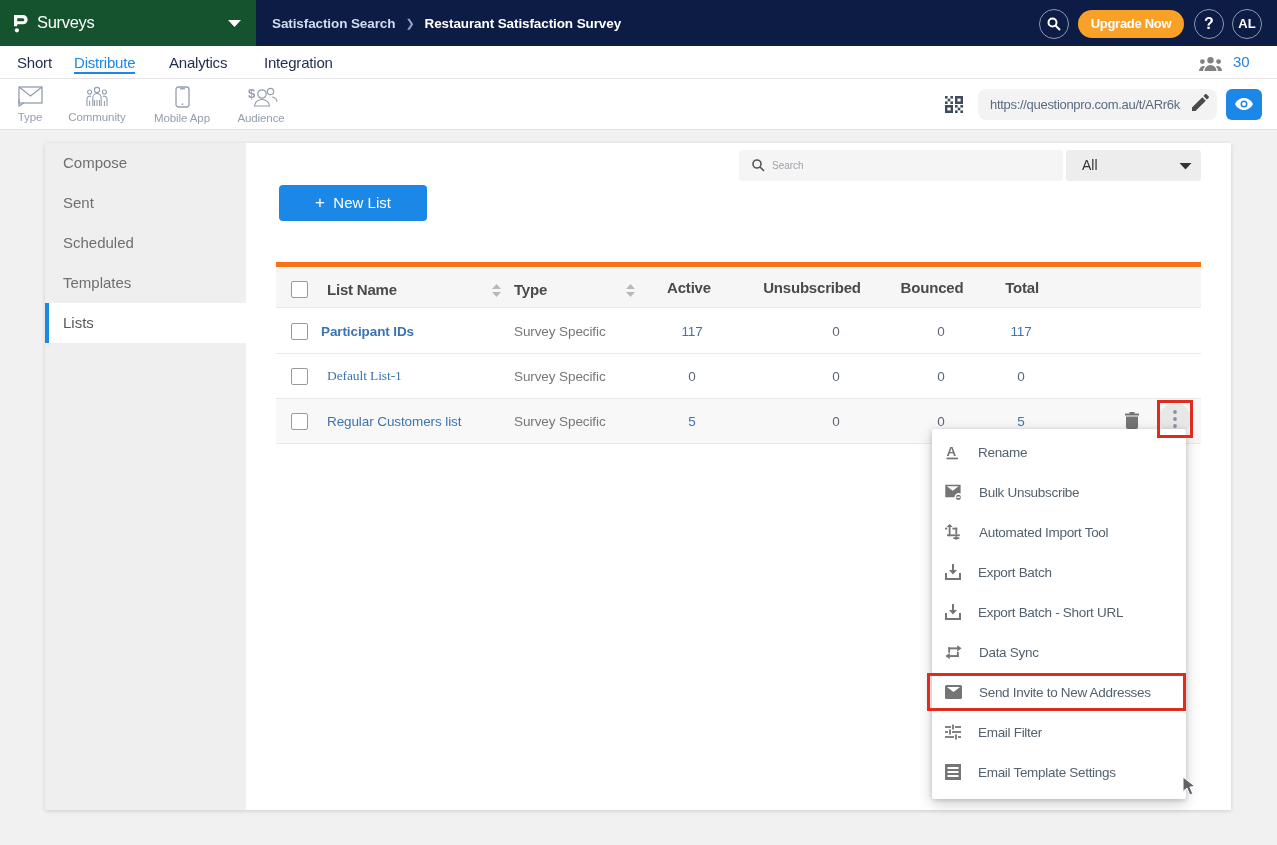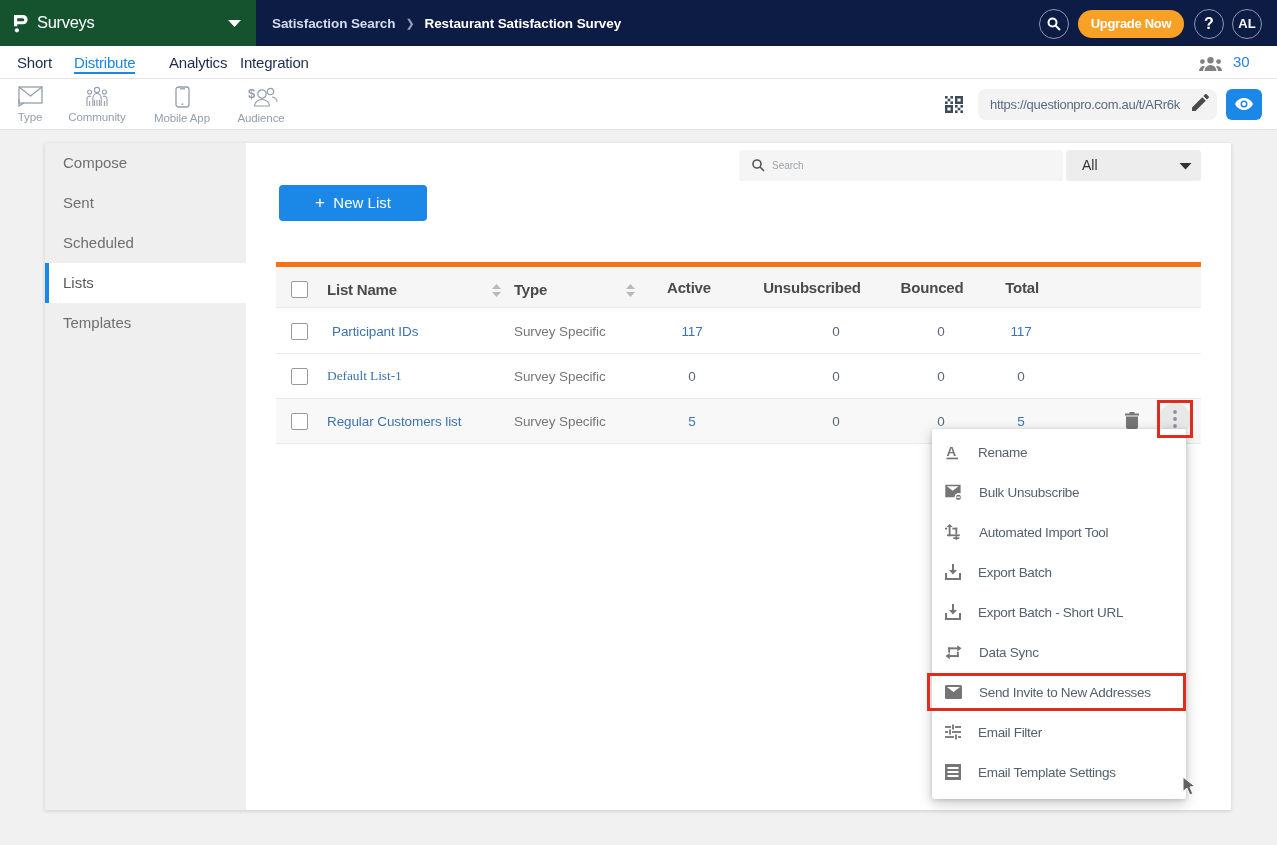--- a/index.html
+++ b/index.html
@@ -86,21 +86,21 @@
     </div>
     <div id="upgrade">Upgrade Now</div>
     <div class="navcircle" style="left:1194px; font-size:16px; font-weight:700; line-height:28px;">?</div>
     <div class="navcircle" style="left:1232px; font-size:13px; font-weight:700; line-height:28px;">AL</div>
   </div>
 
   <div id="tabbar">
     <span class="tab" style="left:17px">Short</span>
     <span class="tab active" style="left:74px">Distribute</span>
     <span class="tab" style="left:169px">Analytics</span>
-    <span class="tab" style="left:240px">Integration</span>
+    <span class="tab" style="left:264px">Integration</span>
     <svg class="abs" style="left:1199px;top:11px" width="23" height="14" viewBox="0 0 23 14">
       <g fill="#818181">
         <circle cx="11.5" cy="3.2" r="3.2"></circle>
           <path d="M5.5,14 a6,6 0 0 1 12,0 z"></path>
         <circle cx="3.4" cy="4.6" r="2.4"></circle>
           <path d="M0,14 a4.4,4.8 0 0 1 6,-4.6 a7.6,7.6 0 0 0 -2,4.6 z"></path>
         <circle cx="19.6" cy="4.6" r="2.4"></circle>
           <path d="M23,14 a4.4,4.8 0 0 0 -6,-4.6 a7.6,7.6 0 0 1 2,4.6 z"></path>
       </g>
     </svg>
@@ -179,22 +179,22 @@
           <path fill="#fff" d="M9,1 C5,1 1.6,3.5 0,7 c1.6,3.5 5,6 9,6 s7.4,-2.5 9,-6 C16.4,3.5 13,1 9,1 z M9,10.5 A3.5,3.5 0 1 1 9,3.5 a3.5,3.5 0 0 1 0,7 z M9,5 a2,2 0 1 0 0,4 a2,2 0 0 0 0,-4 z"></path>
         </svg>
     </div>
   </div>
 
   <div id="card">
     <div id="sidebar">
       <div class="sideitem">Compose</div>
       <div class="sideitem">Sent</div>
       <div class="sideitem">Scheduled</div>
+      <div class="sideitem">Templates</div>
       <div class="sideitem active">Lists</div>
-      <div class="sideitem">Templates</div>
     </div>
 
     <div id="searchbox">
       <svg style="position:absolute;left:13px;top:9px" width="13" height="13" viewBox="0 0 13 13">
           <circle cx="5" cy="5" r="4" fill="none" stroke="#555" stroke-width="1.6"></circle>
           <line x1="8" y1="8" x2="12" y2="12" stroke="#555" stroke-width="1.6"></line>
         </svg>
       <span style="padding-left:33px;">Search</span>
     </div>
     <div id="alldrop">All
@@ -217,21 +217,21 @@
           <path fill="#b9b9b9" d="M4.5,13 L0,8 h9 z"></path>
         </svg>
       <div class="cell cc" style="left:363px;width:100px;">Active</div>
       <div class="cell cc" style="left:486px;width:100px;">Unsubscribed</div>
       <div class="cell cc" style="left:606px;width:100px;">Bounced</div>
       <div class="cell cc" style="left:696px;width:100px;">Total</div>
     </div>
 
     <div class="trow" style="top:166px;">
       <div class="checkbox"></div>
-      <div class="cell link" style="left:56px;">Participant IDs</div>
+      <div class="cell link" style="left:45px;font-weight:bold;">Participant IDs</div>
       <div class="cell gray" style="left:238px;">Survey Specific</div>
       <div class="cell cc link" style="left:366px;width:100px;">117</div>
       <div class="cell cc num0" style="left:510px;width:100px;">0</div>
       <div class="cell cc num0" style="left:615px;width:100px;">0</div>
       <div class="cell cc link" style="left:695px;width:100px;">117</div>
     </div>
     <div class="trow" style="top:211px;">
       <div class="checkbox"></div>
       <div class="cell link" style="left:51px;font-family:Liberation Serif, serif;">Default List-1</div>
       <div class="cell gray" style="left:238px;">Survey Specific</div>

